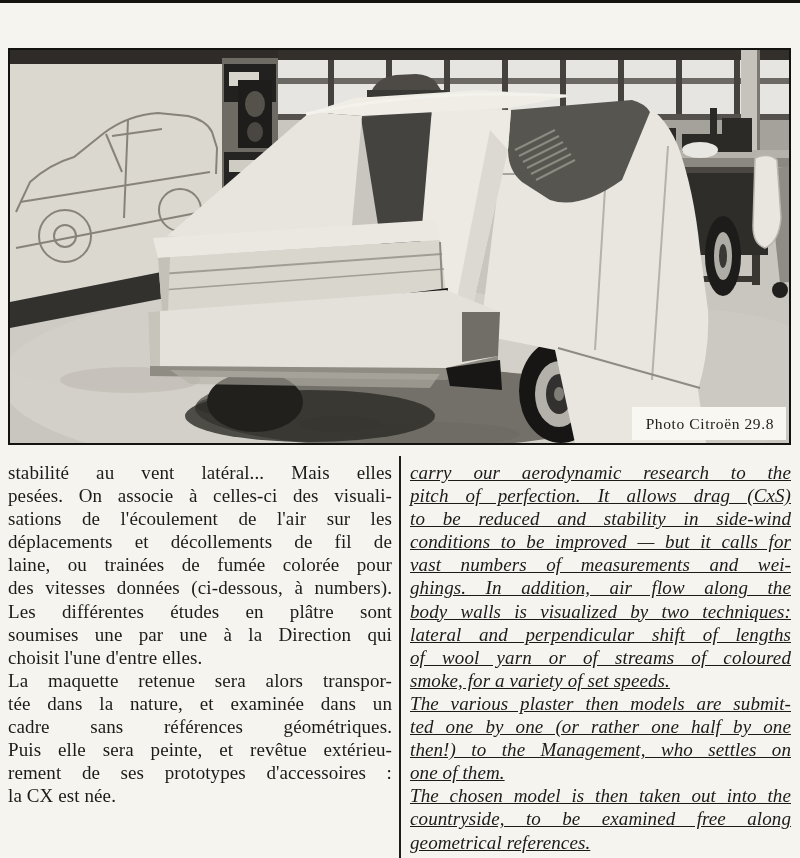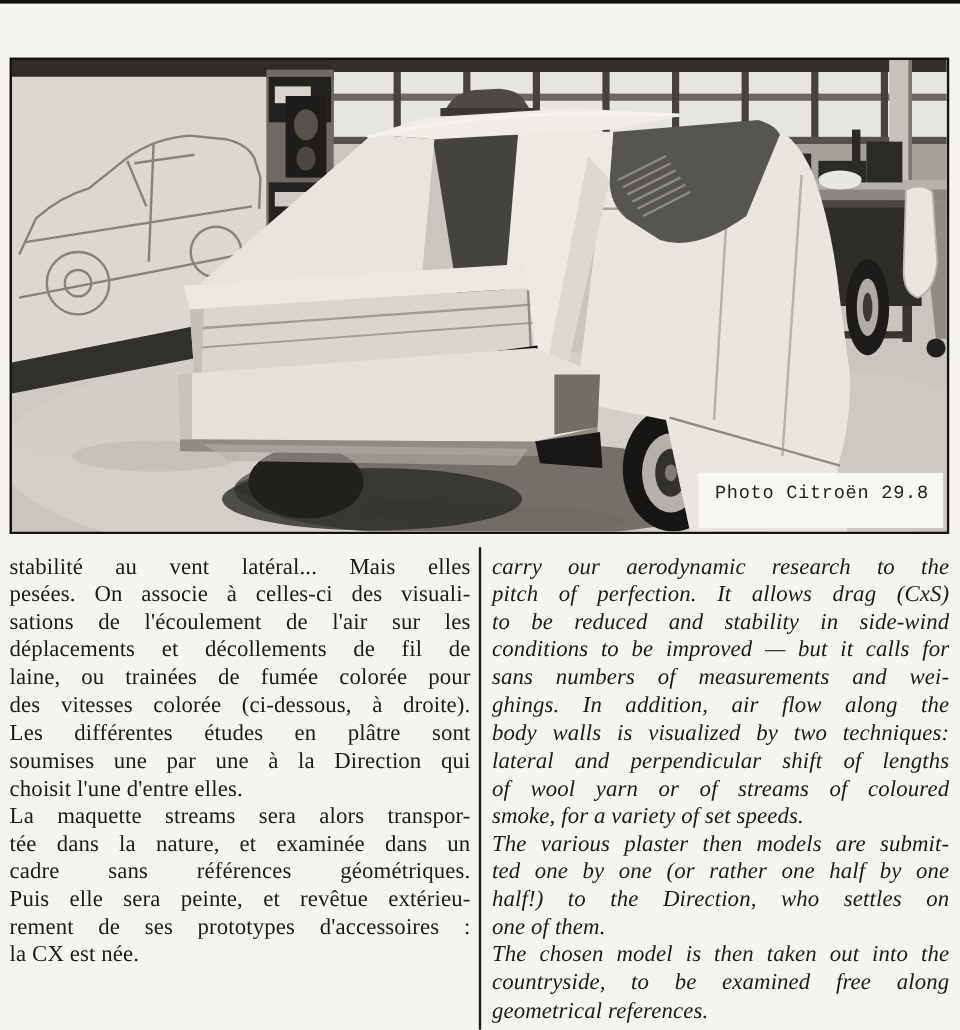--- a/index.html
+++ b/index.html
@@ -12,33 +12,33 @@
 
   .photo-frame {
     position:absolute; left:8px; top:48px; width:779px; height:393px;
     border:2px solid #14130f; background:#c9c6bf; box-sizing:content-box;
   }
   .photo-frame svg { display:block; width:779px; height:393px; }
 
   .photo-credit {
     position:absolute; right:3px; bottom:3px;
     background:#f8f7f2; color:#22211d;
-    font-family:Liberation Mono, monospace;
+    font-family:Liberation Serif, serif;
     font-size:15.5px; letter-spacing:0.6px;
-    padding:8px 12px 20px 14px;
+    padding:8px 12px 7px 14px;
   }
 
   .text-area { position:absolute; left:0; top:456px; width:800px; height:402px; }
   .divider { position:absolute; left:399px; top:0; width:2px; height:402px; background:#1d1c18; }
   .col { position:absolute; top:5px; }
   .col-left  { left:8px;  width:384px; }
   .col-right { left:410px; width:381px; }
   .tline { font-size:19px; line-height:23.1px; letter-spacing:0.1px; }
   .tline.just { text-align:justify; text-align-last:justify; }
-  .col-right .tline { font-style:italic; }
+  .col-right .tline { font-style:italic;text-decoration:underline; }
 </style>
 </head>
 <body>
 
 <div class="top-rule"></div>
 
 <figure class="photo-frame" style="margin:0">
   <svg viewBox="0 0 779 393" aria-hidden="true">
 
     <g>
@@ -201,43 +201,43 @@
 </figure>
 
 <div class="text-area">
   <div class="divider"></div>
   <div class="col col-left">
       <div class="tline just">stabilité au vent latéral... Mais elles</div>
       <div class="tline just">pesées. On associe à celles-ci des visuali-</div>
       <div class="tline just">sations de l'écoulement de l'air sur les</div>
       <div class="tline just">déplacements et décollements de fil de</div>
       <div class="tline just">laine, ou trainées de fumée colorée pour</div>
-      <div class="tline just">des vitesses colorée (ci-dessous, à droite).</div>
+      <div class="tline just">des vitesses données (ci-dessous, à numbers).</div>
       <div class="tline just">Les différentes études en plâtre sont</div>
       <div class="tline just">soumises une par une à la Direction qui</div>
       <div class="tline">choisit l'une d'entre elles.</div>
-      <div class="tline just">La maquette streams sera alors transpor-</div>
+      <div class="tline just">La maquette retenue sera alors transpor-</div>
       <div class="tline just">tée dans la nature, et examinée dans un</div>
       <div class="tline just">cadre sans références géométriques.</div>
       <div class="tline just">Puis elle sera peinte, et revêtue extérieu-</div>
       <div class="tline just">rement de ses prototypes d'accessoires :</div>
       <div class="tline">la CX est née.</div>
     </div>
   <div class="col col-right">
       <div class="tline just">carry our aerodynamic research to the</div>
       <div class="tline just">pitch of perfection.  It allows drag (CxS)</div>
       <div class="tline just">to be reduced and stability in side-wind</div>
       <div class="tline just">conditions to be improved — but it calls for</div>
-      <div class="tline just">sans numbers of measurements and wei-</div>
+      <div class="tline just">vast numbers of measurements and wei-</div>
       <div class="tline just">ghings.  In addition, air flow along the</div>
       <div class="tline just">body walls is visualized by two techniques:</div>
       <div class="tline just">lateral and perpendicular shift of lengths</div>
       <div class="tline just">of wool yarn or of streams of coloured</div>
       <div class="tline">smoke, for a variety of set speeds.</div>
       <div class="tline just">The various plaster then models are submit-</div>
       <div class="tline just">ted one by one (or rather one half by one</div>
-      <div class="tline just">half!) to the Direction, who settles on</div>
+      <div class="tline just">then!) to the Management, who settles on</div>
       <div class="tline">one of them.</div>
       <div class="tline just">The chosen model is then taken out into the</div>
       <div class="tline just">countryside, to be examined free along</div>
       <div class="tline">geometrical references.</div>
     </div>
 </div>
 
 </body></html>

